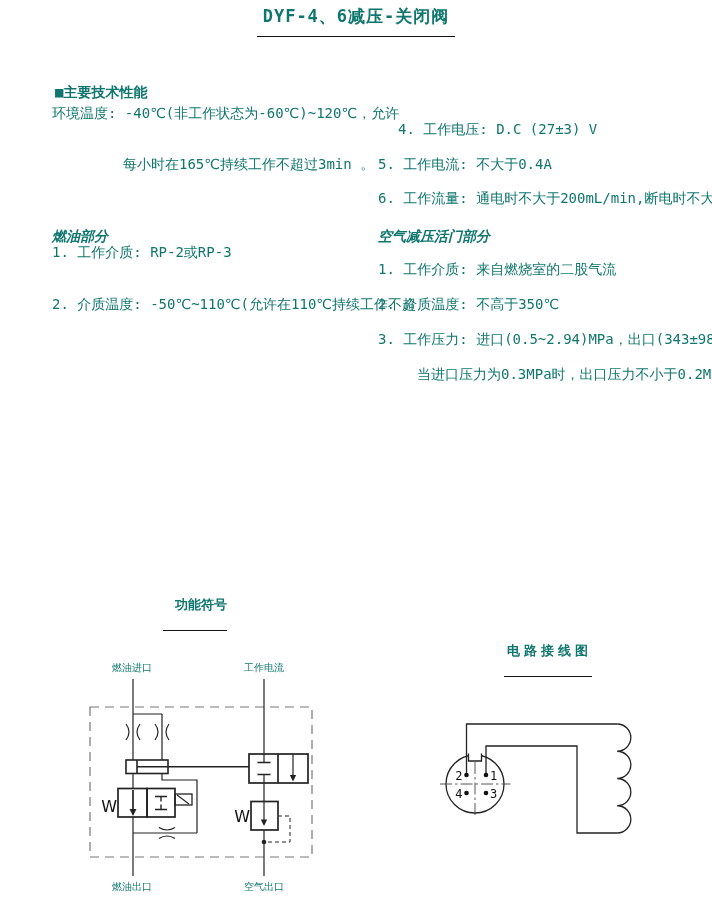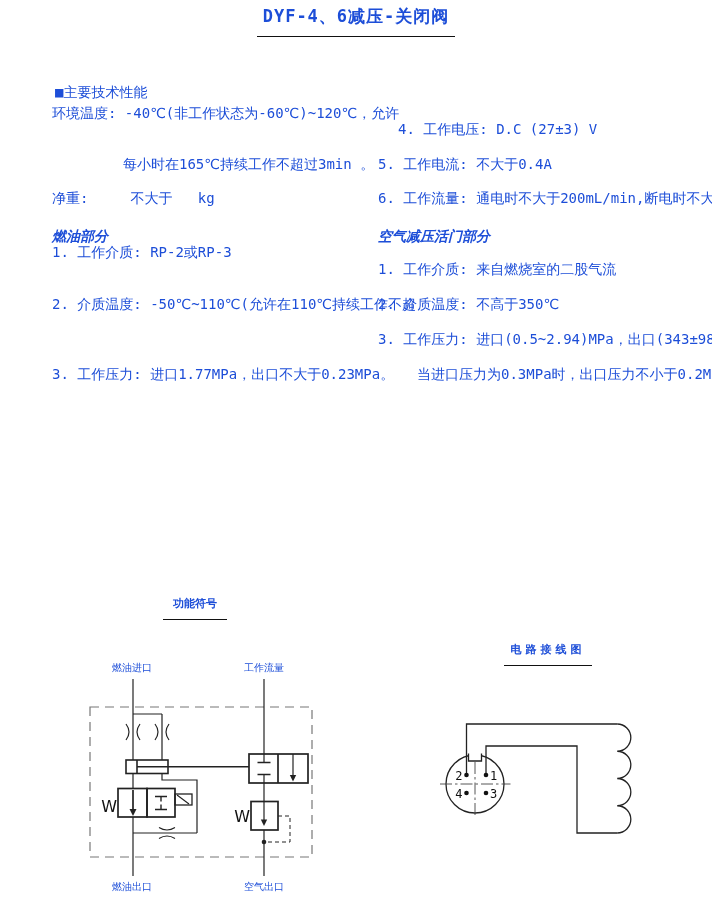--- a/index.html
+++ b/index.html
@@ -1,61 +1,59 @@
 <!DOCTYPE html>
 <html><head>
 <meta charset="utf-8">
 <style>
   html,body{margin:0;padding:0;background:#fff;}
-  .page{position:relative;width:712px;height:903px;background:#ffffff;color:#1d4ed8;
+  .page{position:relative;width:712px;height:903px;background:#ffffff;color:#0f766e;
         font-family:"DejaVu Sans Mono","DejaVu Sans",sans-serif;overflow:hidden;border-radius:19px;}
   .title-wrap{position:absolute;top:5px;left:0;width:712px;text-align:center;}
   .title{display:inline-block;font-size:17px;font-weight:bold;letter-spacing:1px;
          padding:0 6px 8px 6px;border-bottom:1.6px solid #111;}
-  .sec-header{position:absolute;left:7px;top:84px;font-size:14px;font-weight:normal;padding-left:48px;}
+  .sec-header{position:absolute;left:7px;top:84px;font-size:14px;font-weight:bold;padding-left:48px;}
   .ln{position:absolute;white-space:pre;font-size:14px;line-height:1.25;}
   .sub{font-weight:bold;font-style:italic;}
-  .dhead{position:absolute;font-size:11px;font-weight:bold;text-align:center;
-         border-bottom:1.5px solid #111;padding-bottom:8px;}
+  .dhead{position:absolute;font-size:13px;font-weight:bold;text-align:right;
+         border-bottom:1.5px solid #111;padding-bottom:16px;}
   .dlabel{position:absolute;font-size:10px;font-weight:normal;white-space:pre;}
   svg.diagram{position:absolute;}
 </style>
 </head>
 <body>
 
 <div class="page">
 
   <div class="title-wrap">
     <span class="title">DYF-4、6减压-关闭阀</span>
   </div>
 
   <div class="sec-header">■主要技术性能</div>
 
   <div class="ln" style="left:52px;top:105px">环境温度: -40℃(非工作状态为-60℃)~120℃，允许</div>
   <div class="ln" style="left:123px;top:156px">每小时在165℃持续工作不超过3min 。</div>
-  <div class="ln" style="left:52px;top:190px">净重:     不大于   kg</div>
   <div class="ln sub" style="left:52px;top:228px">燃油部分</div>
   <div class="ln" style="left:52px;top:244px">1. 工作介质: RP-2或RP-3</div>
   <div class="ln" style="left:52px;top:296px">2. 介质温度: -50℃~110℃(允许在110℃持续工作不超</div>
-  <div class="ln" style="left:52px;top:366px">3. 工作压力: 进口1.77MPa，出口不大于0.23MPa。</div>
 
   <div class="ln" style="left:398px;top:121px">4. 工作电压: D.C (27±3) V</div>
   <div class="ln" style="left:378px;top:156px">5. 工作电流: 不大于0.4A</div>
   <div class="ln" style="left:378px;top:190px">6. 工作流量: 通电时不大于200mL/min,断电时不大于500mL/min。</div>
   <div class="ln sub" style="left:378px;top:228px">空气减压活门部分</div>
   <div class="ln" style="left:378px;top:261px">1. 工作介质: 来自燃烧室的二股气流</div>
   <div class="ln" style="left:378px;top:296px">2. 介质温度: 不高于350℃</div>
   <div class="ln" style="left:378px;top:331px">3. 工作压力: 进口(0.5~2.94)MPa，出口(343±98)KPa,</div>
   <div class="ln" style="left:417px;top:366px">当进口压力为0.3MPa时，出口压力不小于0.2MPa。</div>
 
   <div class="dhead" style="left:163px;top:596px;width:64px">功能符号</div>
   <div class="dhead" style="left:504px;top:642px;width:88px;letter-spacing:4px">电路接线图</div>
 
   <div class="dlabel" style="left:112px;top:661px">燃油进口</div>
-  <div class="dlabel" style="left:244px;top:661px">工作流量</div>
+  <div class="dlabel" style="left:244px;top:661px">工作电流</div>
   <div class="dlabel" style="left:112px;top:880px">燃油出口</div>
   <div class="dlabel" style="left:244px;top:880px">空气出口</div>
 
   <svg class="diagram" style="left:85px;top:655px" width="235" height="248" viewBox="85 655 235 248">
     <g stroke="#222" stroke-width="1.2" fill="none">
       <rect x="90" y="707" width="222" height="150" stroke="#777" stroke-dasharray="9 6"></rect>
 
       <path d="M133,679 V760"></path>
       <path d="M133,714 H162 M162,714 V760"></path>
       <path d="M126,724 Q132,732 126,740 M140,724 Q134,732 140,740"></path>

